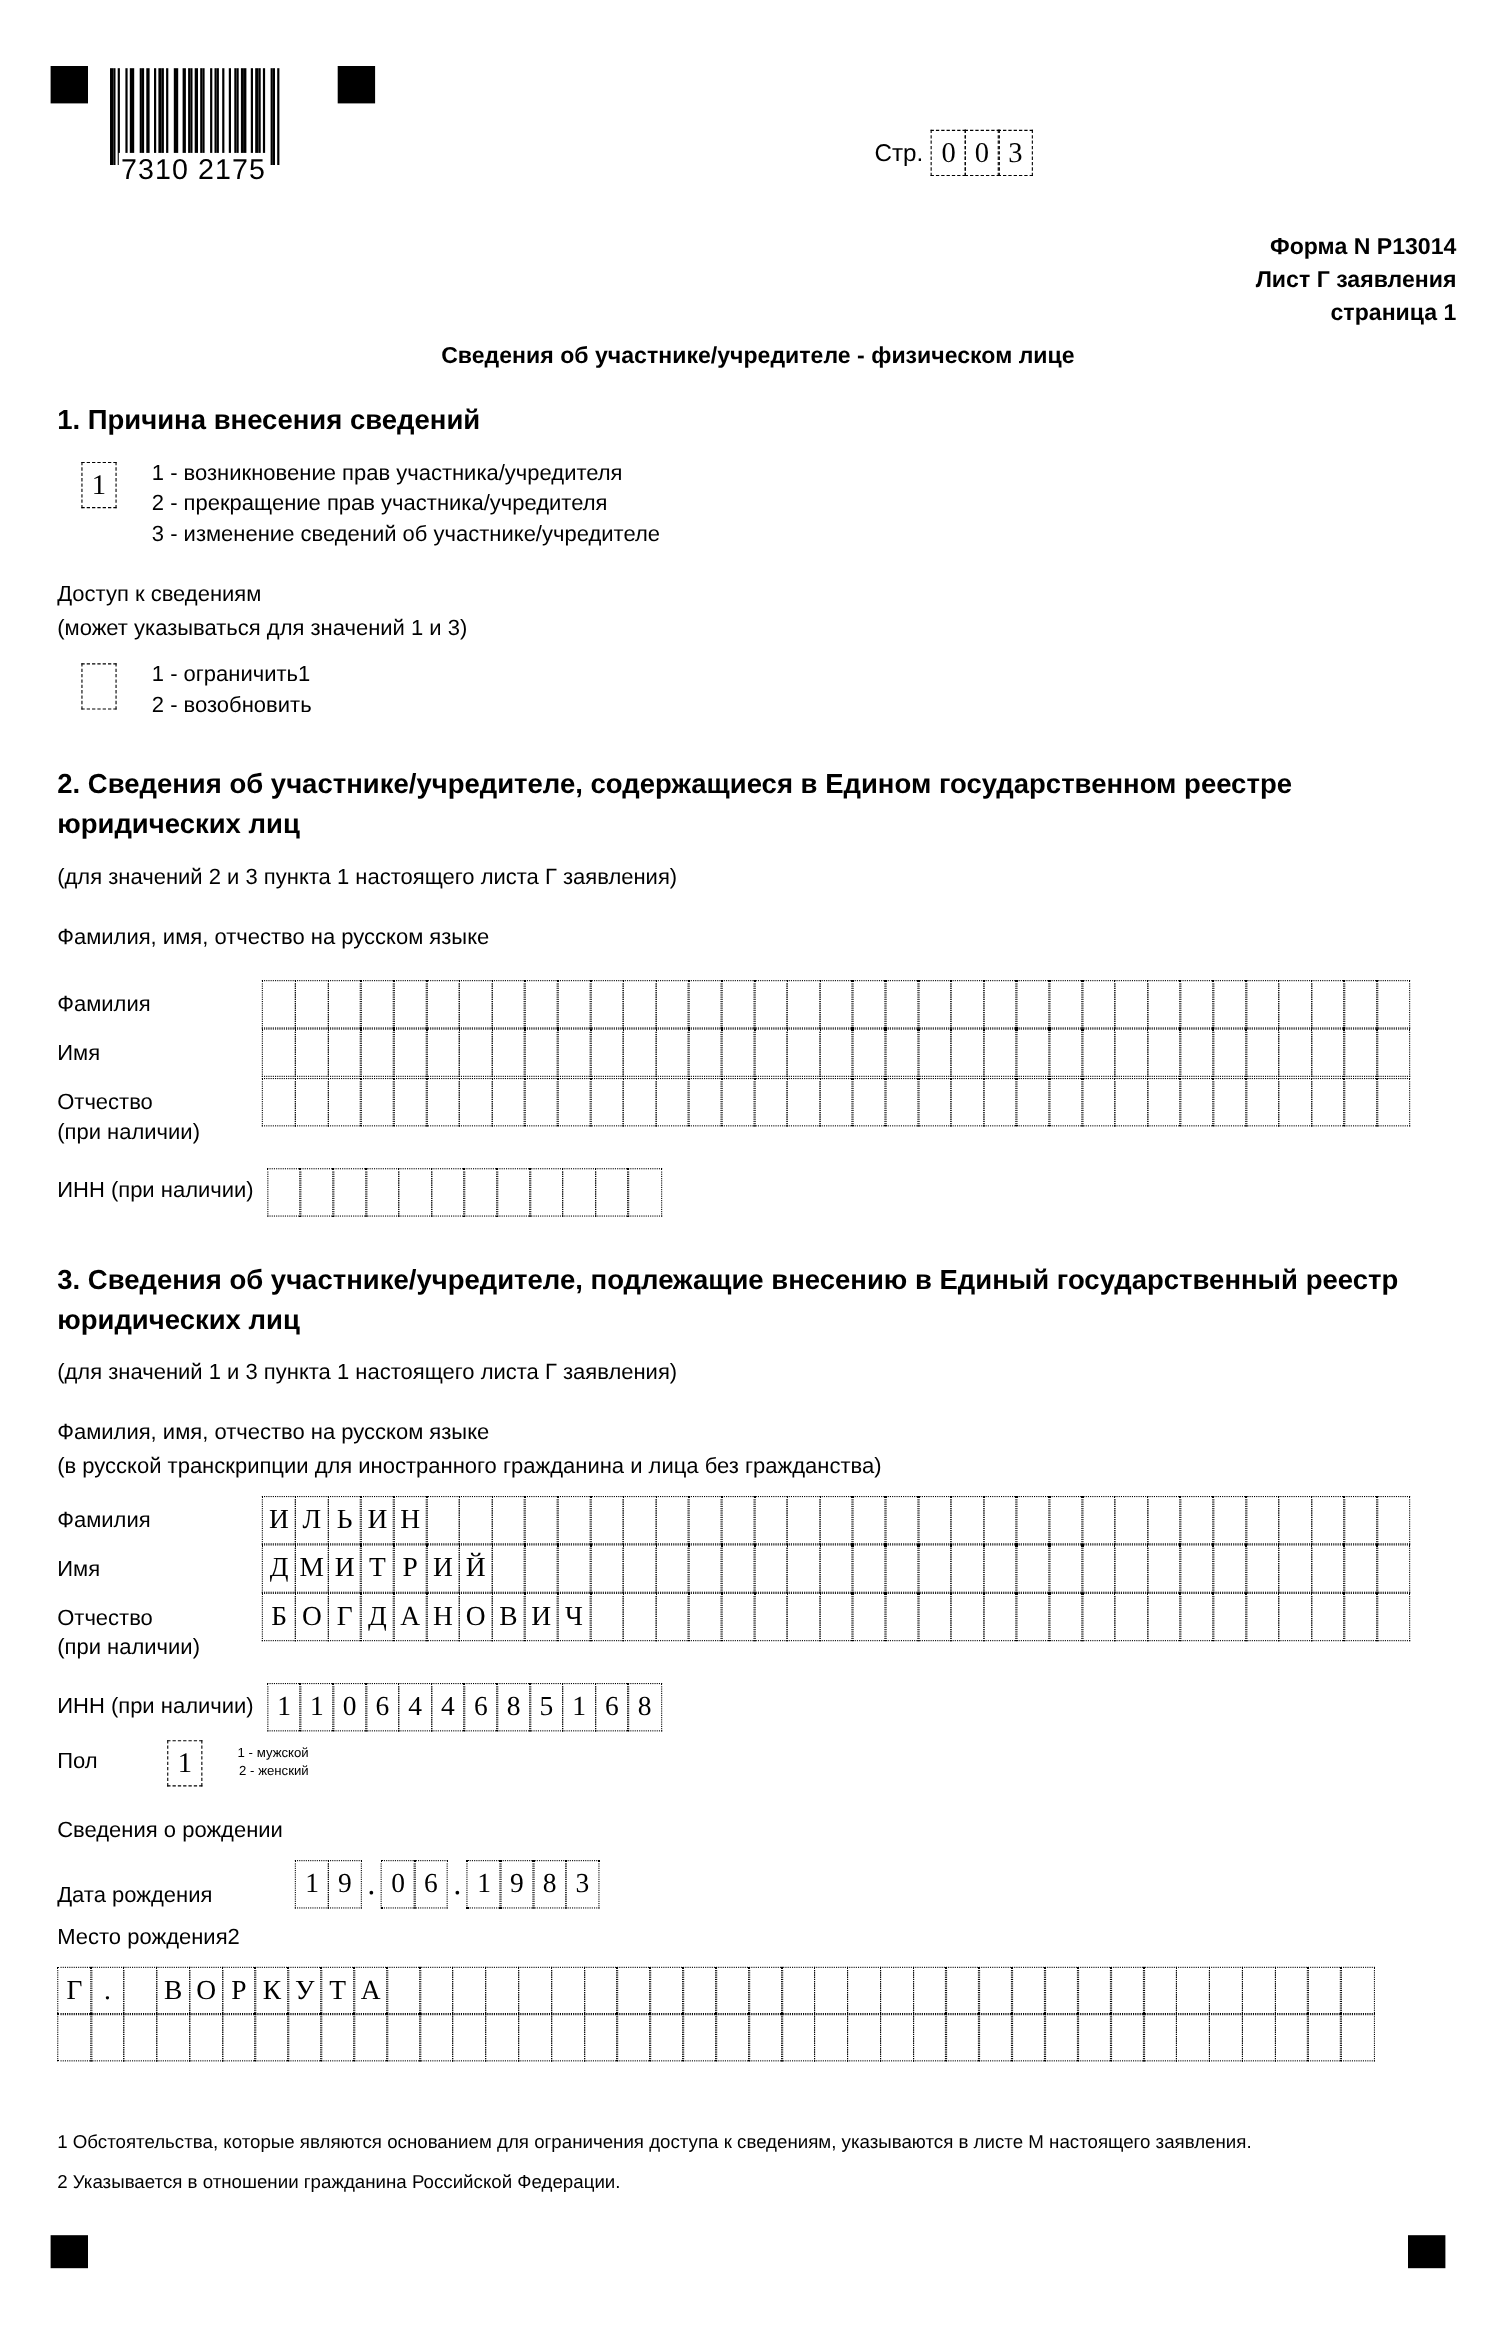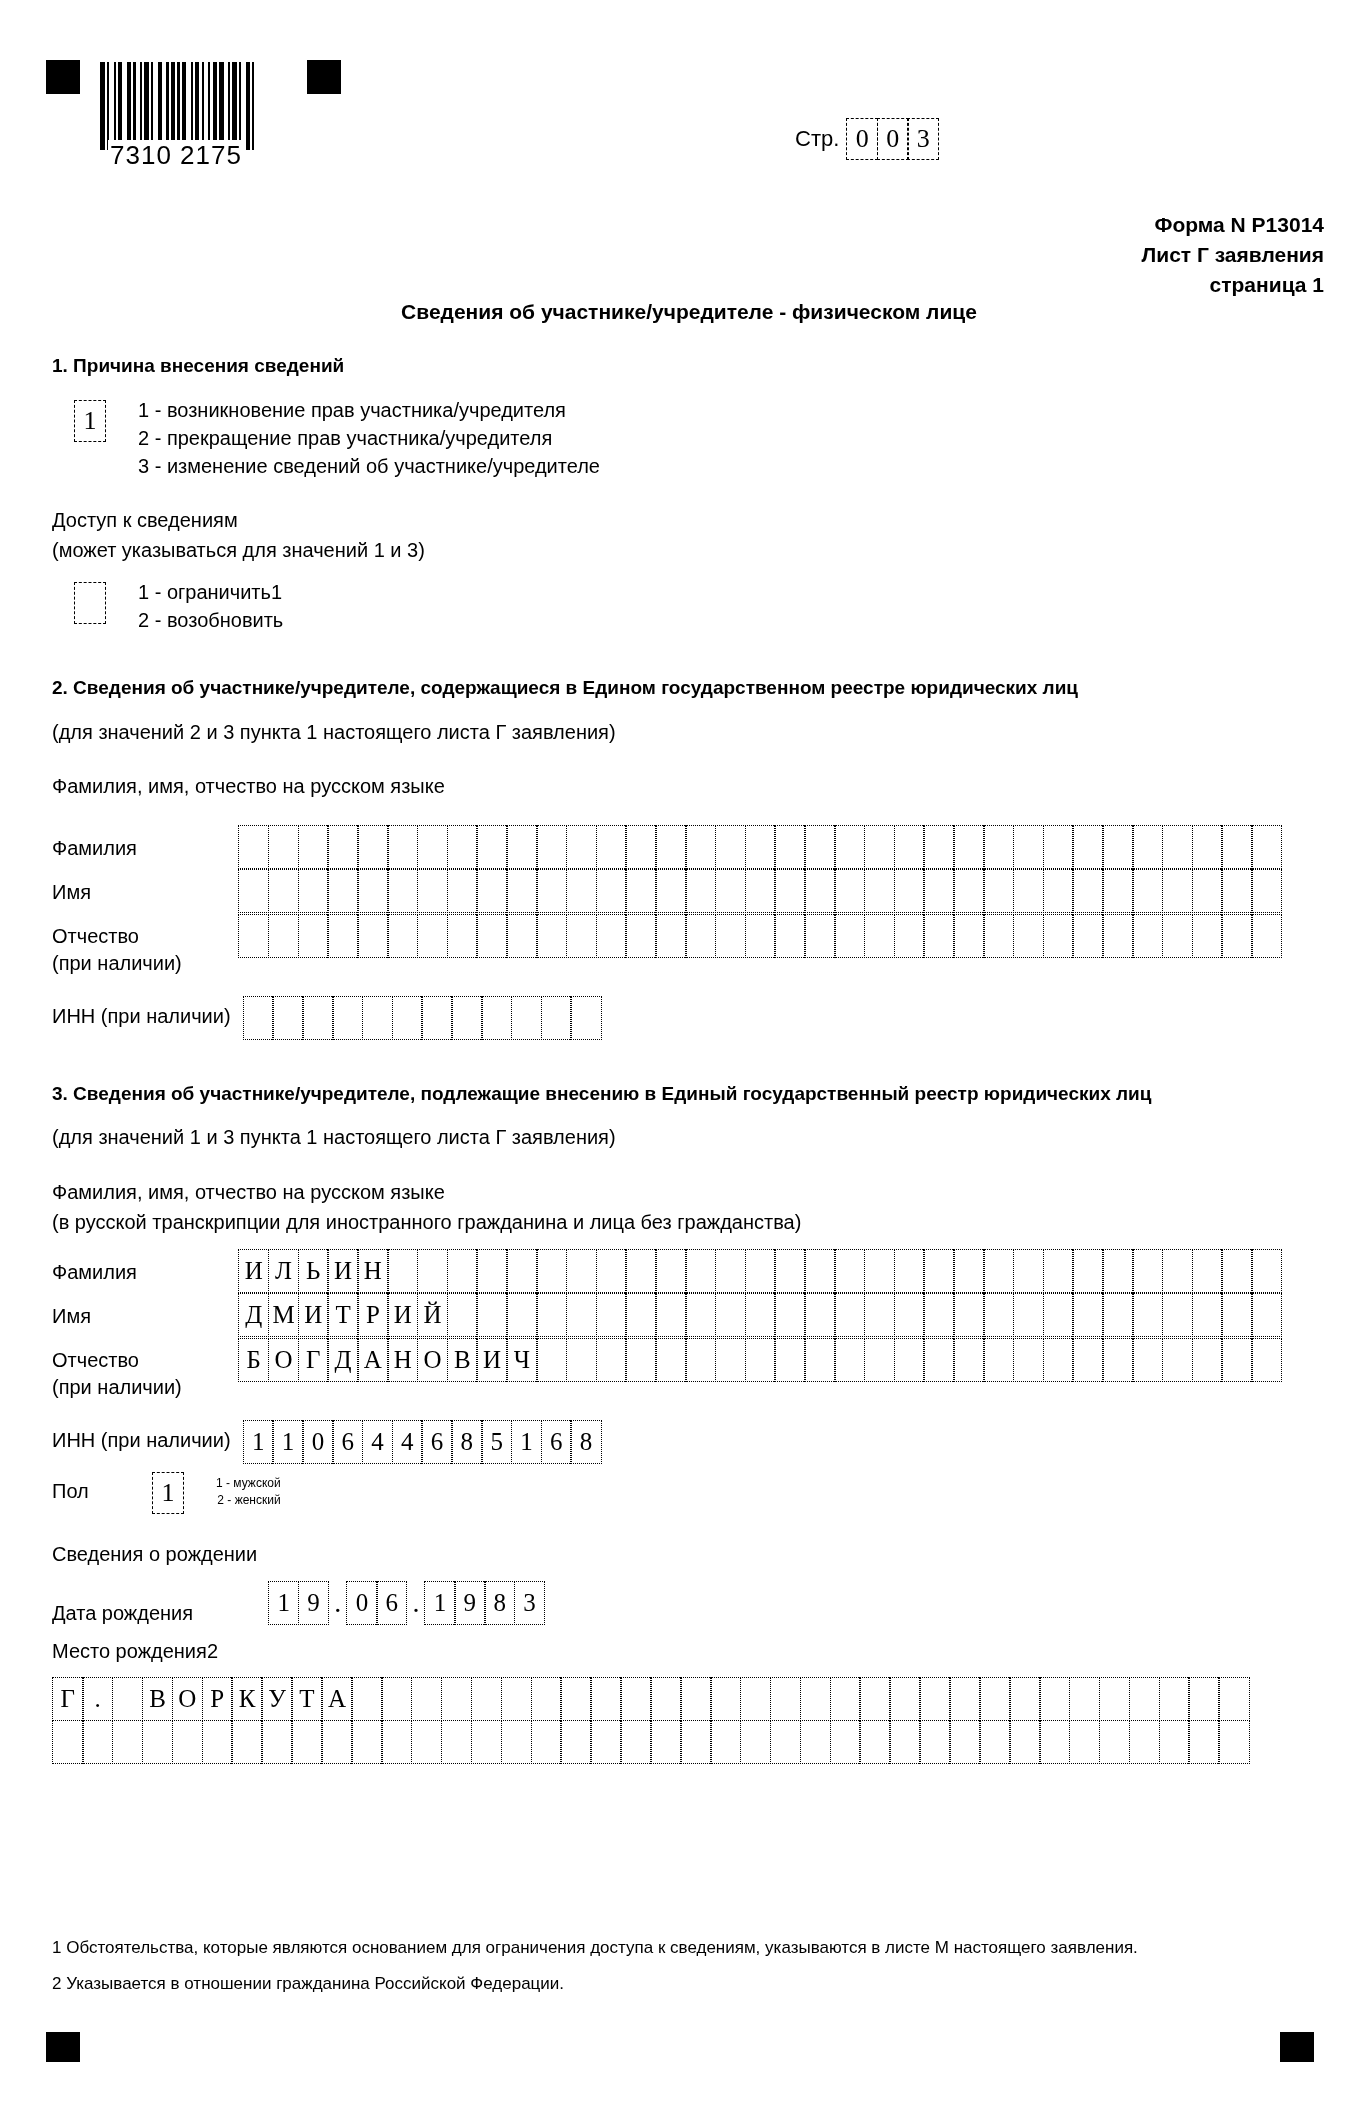--- a/index.html
+++ b/index.html
@@ -94,32 +94,32 @@
     text-align: right;
     font-weight: bold;
     font-size: 21px;
     line-height: 1.42;
   }
 
   
   .content {
     position: absolute;
     left: 52px;
-    top: 300px;
+    top: 312px;
     width: 1274px;
   }
   .doc-title {
     text-align: center;
     font-weight: bold;
     font-size: 21px;
     margin: 0 0 28px 0;
   }
   h2.sec {
     font-weight: bold;
-    font-size: 19px;
+    font-size: 25px;
     margin: 0 0 16px 0;
     line-height: 1.45;
   }
   p.note {
     font-size: 20px;
     margin: 0 0 14px 0;
     line-height: 1.42;
   }
   .spacer-sm { height: 12px; }
   .spacer-md { height: 26px; }

